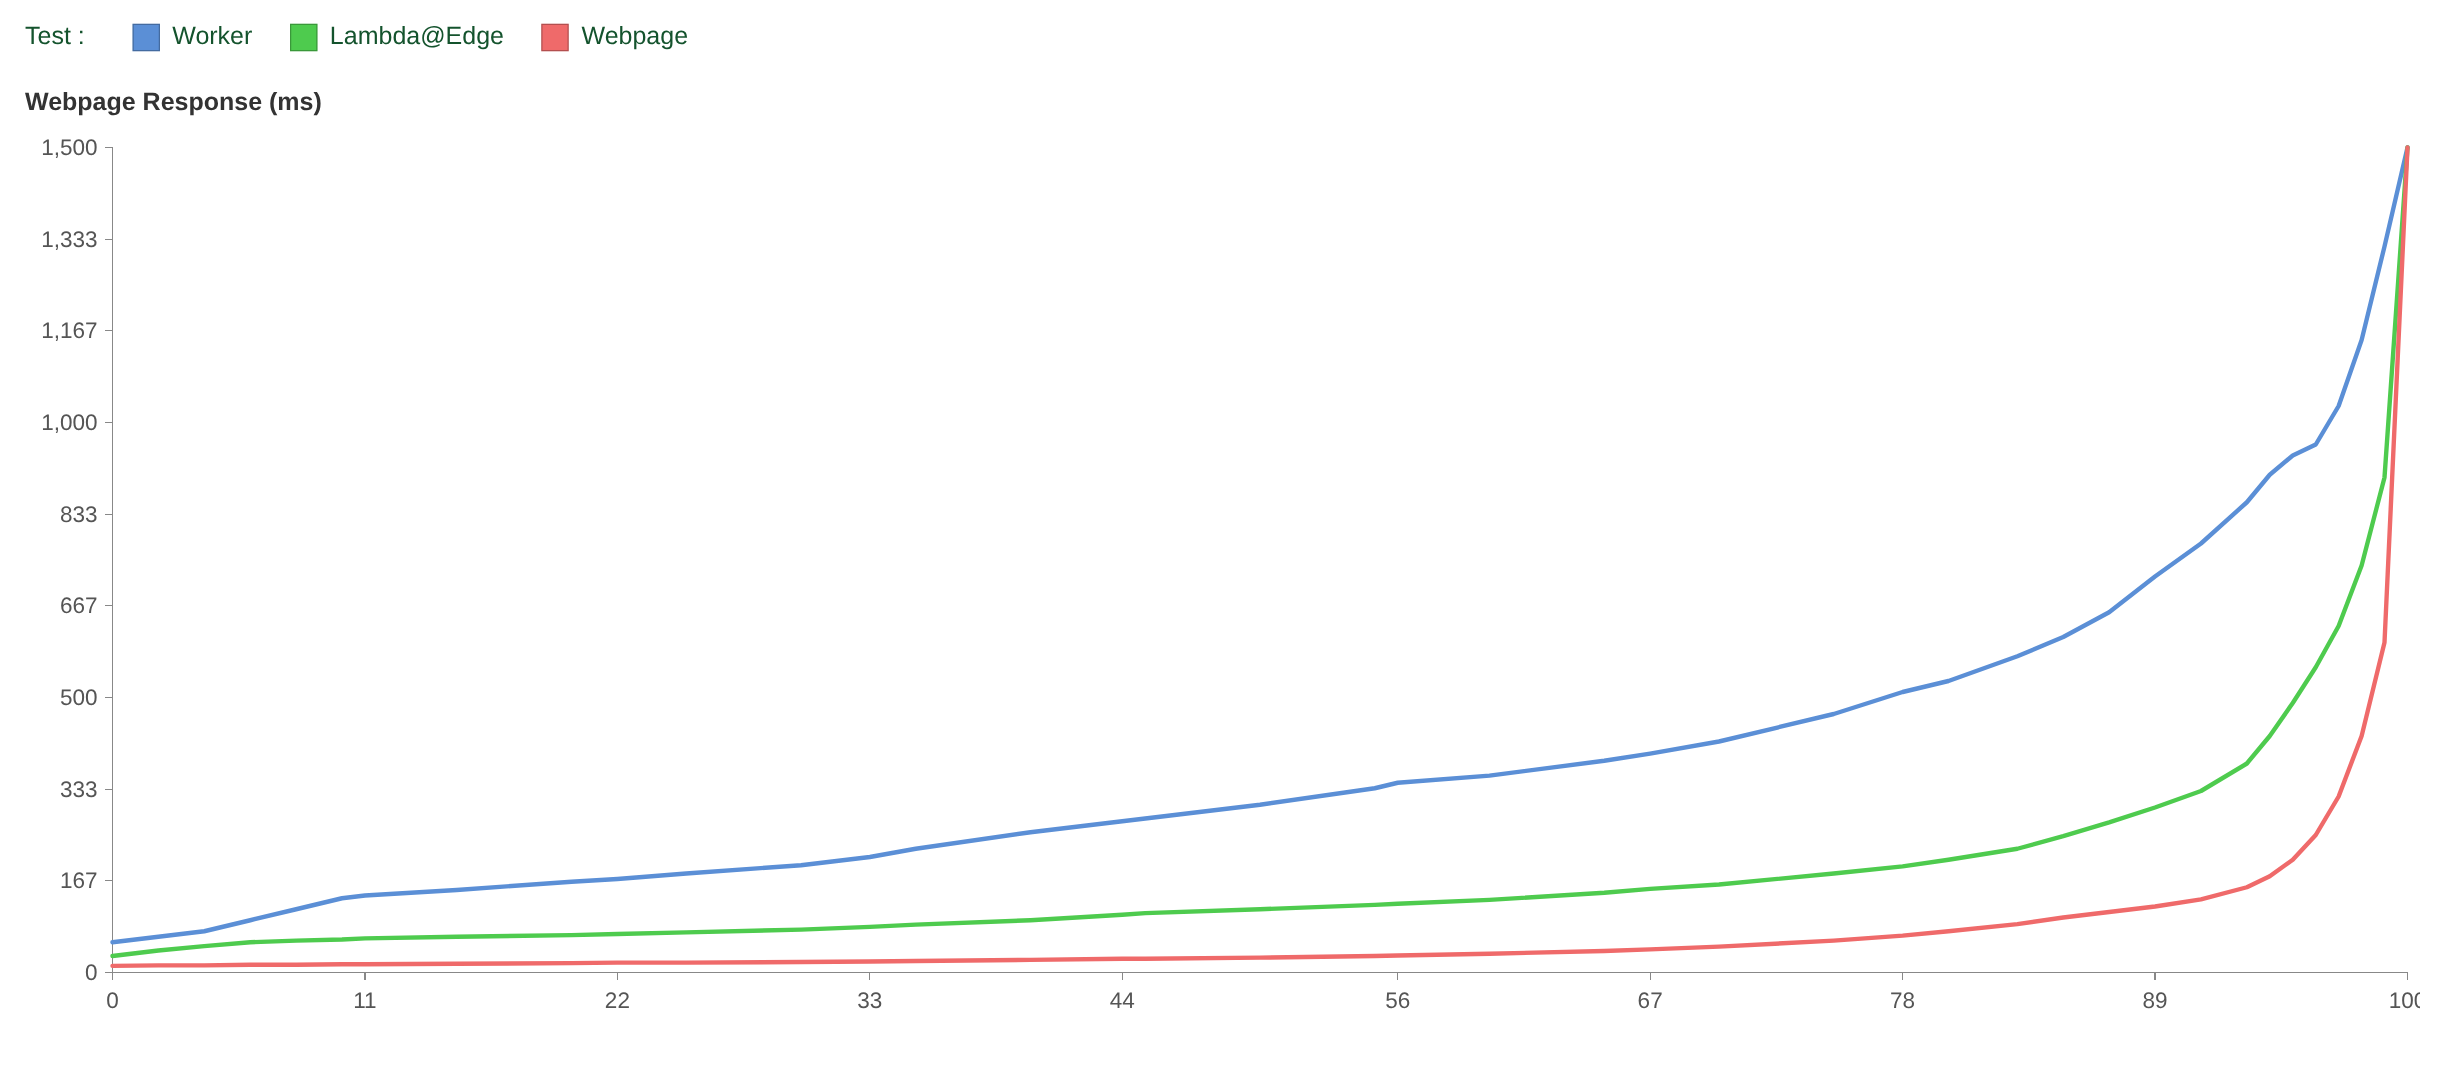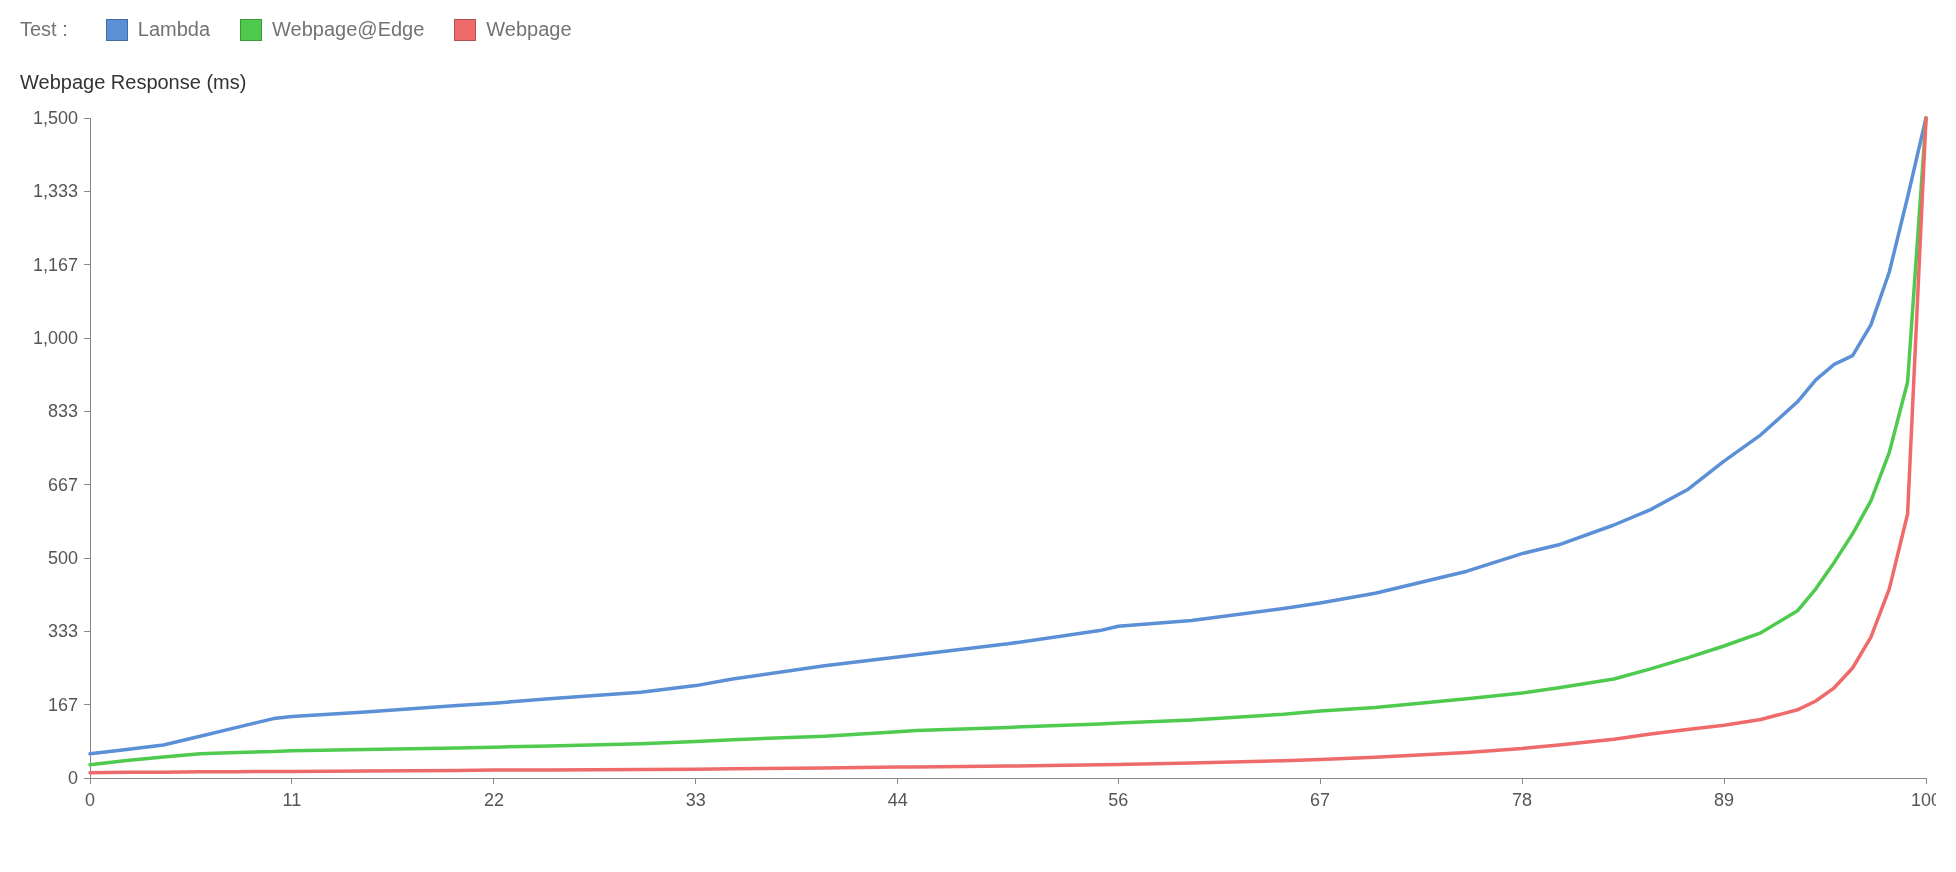--- a/index.html
+++ b/index.html
@@ -17,62 +17,62 @@
     height: 872px;
     padding: 18px 20px 0 20px;
     box-sizing: border-box;
   }
   .legend {
     display: flex;
     align-items: flex-start;
     gap: 30px;
     font-size: 20px;
     margin-bottom: 30px;
-    color: #737373;
+    color: #14532d;
   }
   .legend-title { margin-right: 8px; }
   .legend-item {
     display: flex;
     align-items: center;
     gap: 10px;
   }
   .swatch {
     width: 22px;
     height: 22px;
     border: 1px solid rgba(0,0,0,.25);
     box-sizing: border-box;
   }
   .subtitle {
     font-size: 20px;
-    font-weight: 400;
+    font-weight: 700;
     color: #333;
     margin: 0 0 14px 0;
   }
   .plot-wrap {
     position: relative;
     width: 1916px;
     height: 720px;
   }
   svg { display: block; }
   .axis-line { stroke: #888; stroke-width: 1; shape-rendering: crispEdges; }
   .series { fill: none; stroke-width: 3.5; stroke-linejoin: round; stroke-linecap: round; }
 </style>
 </head>
 <body>
 <div class="container">
 
 <div class="legend">
   <span class="legend-title">Test :</span>
   <span class="legend-item">
     <span class="swatch" style="background:#5b8fd6"></span>
-    <span>Lambda</span>
+    <span>Worker</span>
   </span>
   <span class="legend-item">
     <span class="swatch" style="background:#4ecb4e"></span>
-    <span>Webpage@Edge</span>
+    <span>Lambda@Edge</span>
   </span>
   <span class="legend-item">
     <span class="swatch" style="background:#ef6a6a"></span>
     <span>Webpage</span>
   </span>
 </div>
 
 <div class="subtitle">Webpage Response (ms)</div>
 
 <div class="plot-wrap">

